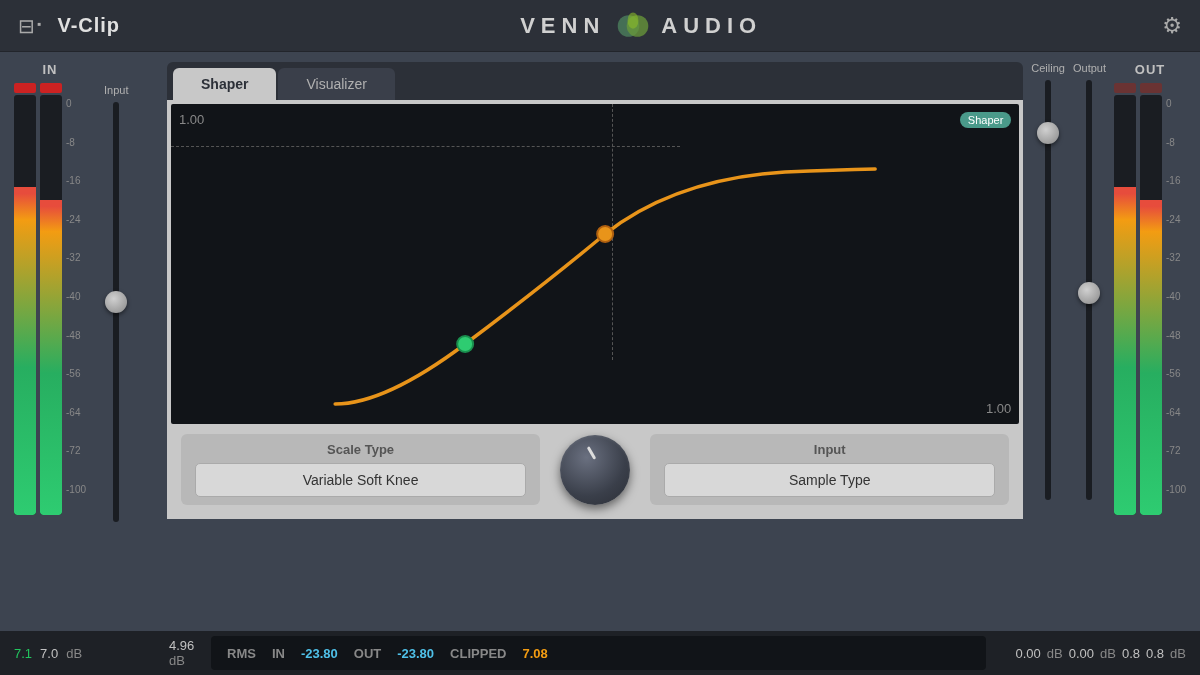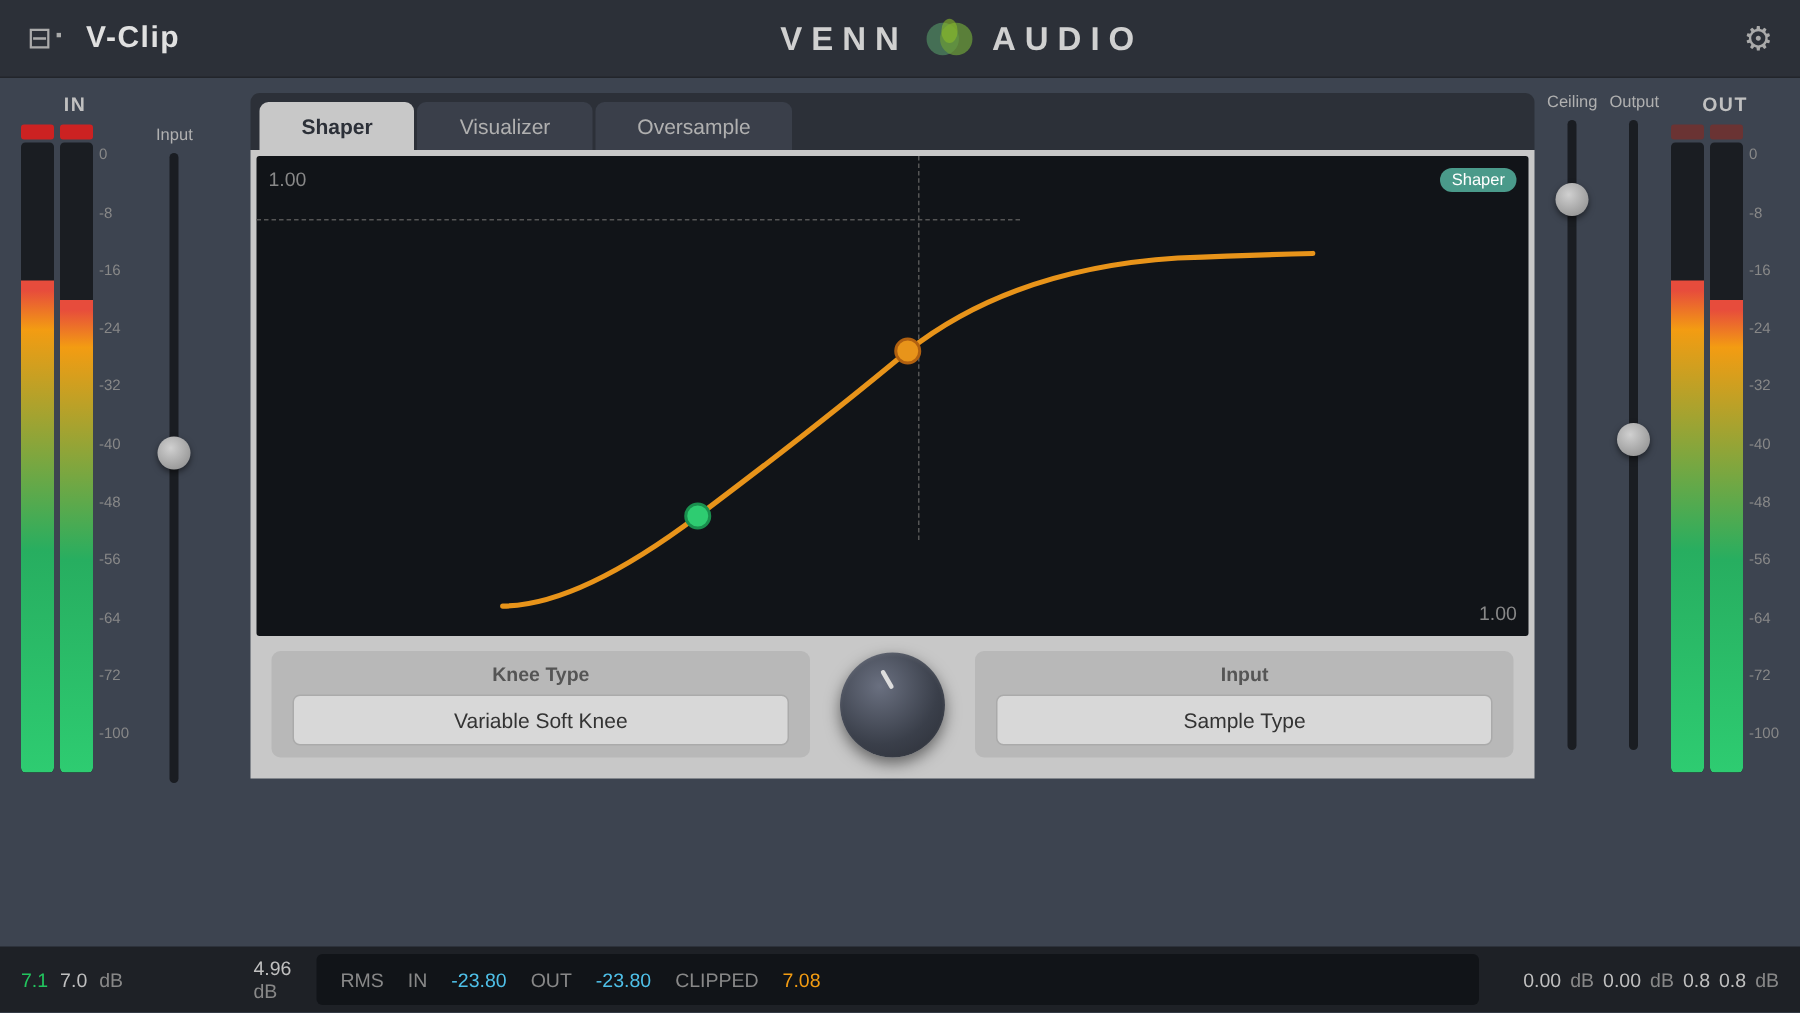--- a/index.html
+++ b/index.html
@@ -296,21 +296,21 @@
     .status-main {
       flex: 1;
       background: #111418;
       height: 34px;
       border-radius: 4px;
       display: flex;
       align-items: center;
       padding: 0 16px;
       gap: 16px;
       font-size: 13px;
-      font-weight: normal;
+      font-weight: bold;
     }
     .status-label { color: #888; }
     .status-value-negative { color: #4fc0e8; }
     .status-value-clip { color: #f39c12; }
 
     
     .fill-in-l { height: 78%; }
     .fill-in-r { height: 75%; }
     .fill-out-l { height: 78%; }
     .fill-out-r { height: 75%; }
@@ -379,21 +379,20 @@
         </div>
       </div>
     </div>
   </div>
 
   <div class="center-panel">
 
     <div class="tabs-row">
       <div class="tab active">Shaper</div>
       <div class="tab">Visualizer</div>
-      <div class="tab">Oversample</div>
     </div>
 
     <div class="shaper-panel">
 
       <div class="graph-area">
         <span class="shaper-badge">Shaper</span>
         <span class="graph-label-topleft">1.00</span>
         <span class="graph-label-bottomright">1.00</span>
         <div class="graph-dotted-h"></div>
         <div class="graph-dotted-v"></div>
@@ -404,21 +403,21 @@
 
           <circle cx="160" cy="240" r="8" fill="#2ecc71" stroke="#1a8f4e" stroke-width="2"></circle>
 
           <circle cx="300" cy="130" r="8" fill="#e8941a" stroke="#b06010" stroke-width="2"></circle>
         </svg>
       </div>
 
       <div class="bottom-controls">
 
         <div class="control-box">
-          <span class="control-box-label">Knee Type</span>
+          <span class="control-box-label">Scale Type</span>
           <button class="control-button">Variable Soft Knee</button>
         </div>
 
         <div class="knob-container">
           <div class="knob">
             <div class="knob-tick"></div>
           </div>
         </div>
 
         <div class="control-box">

